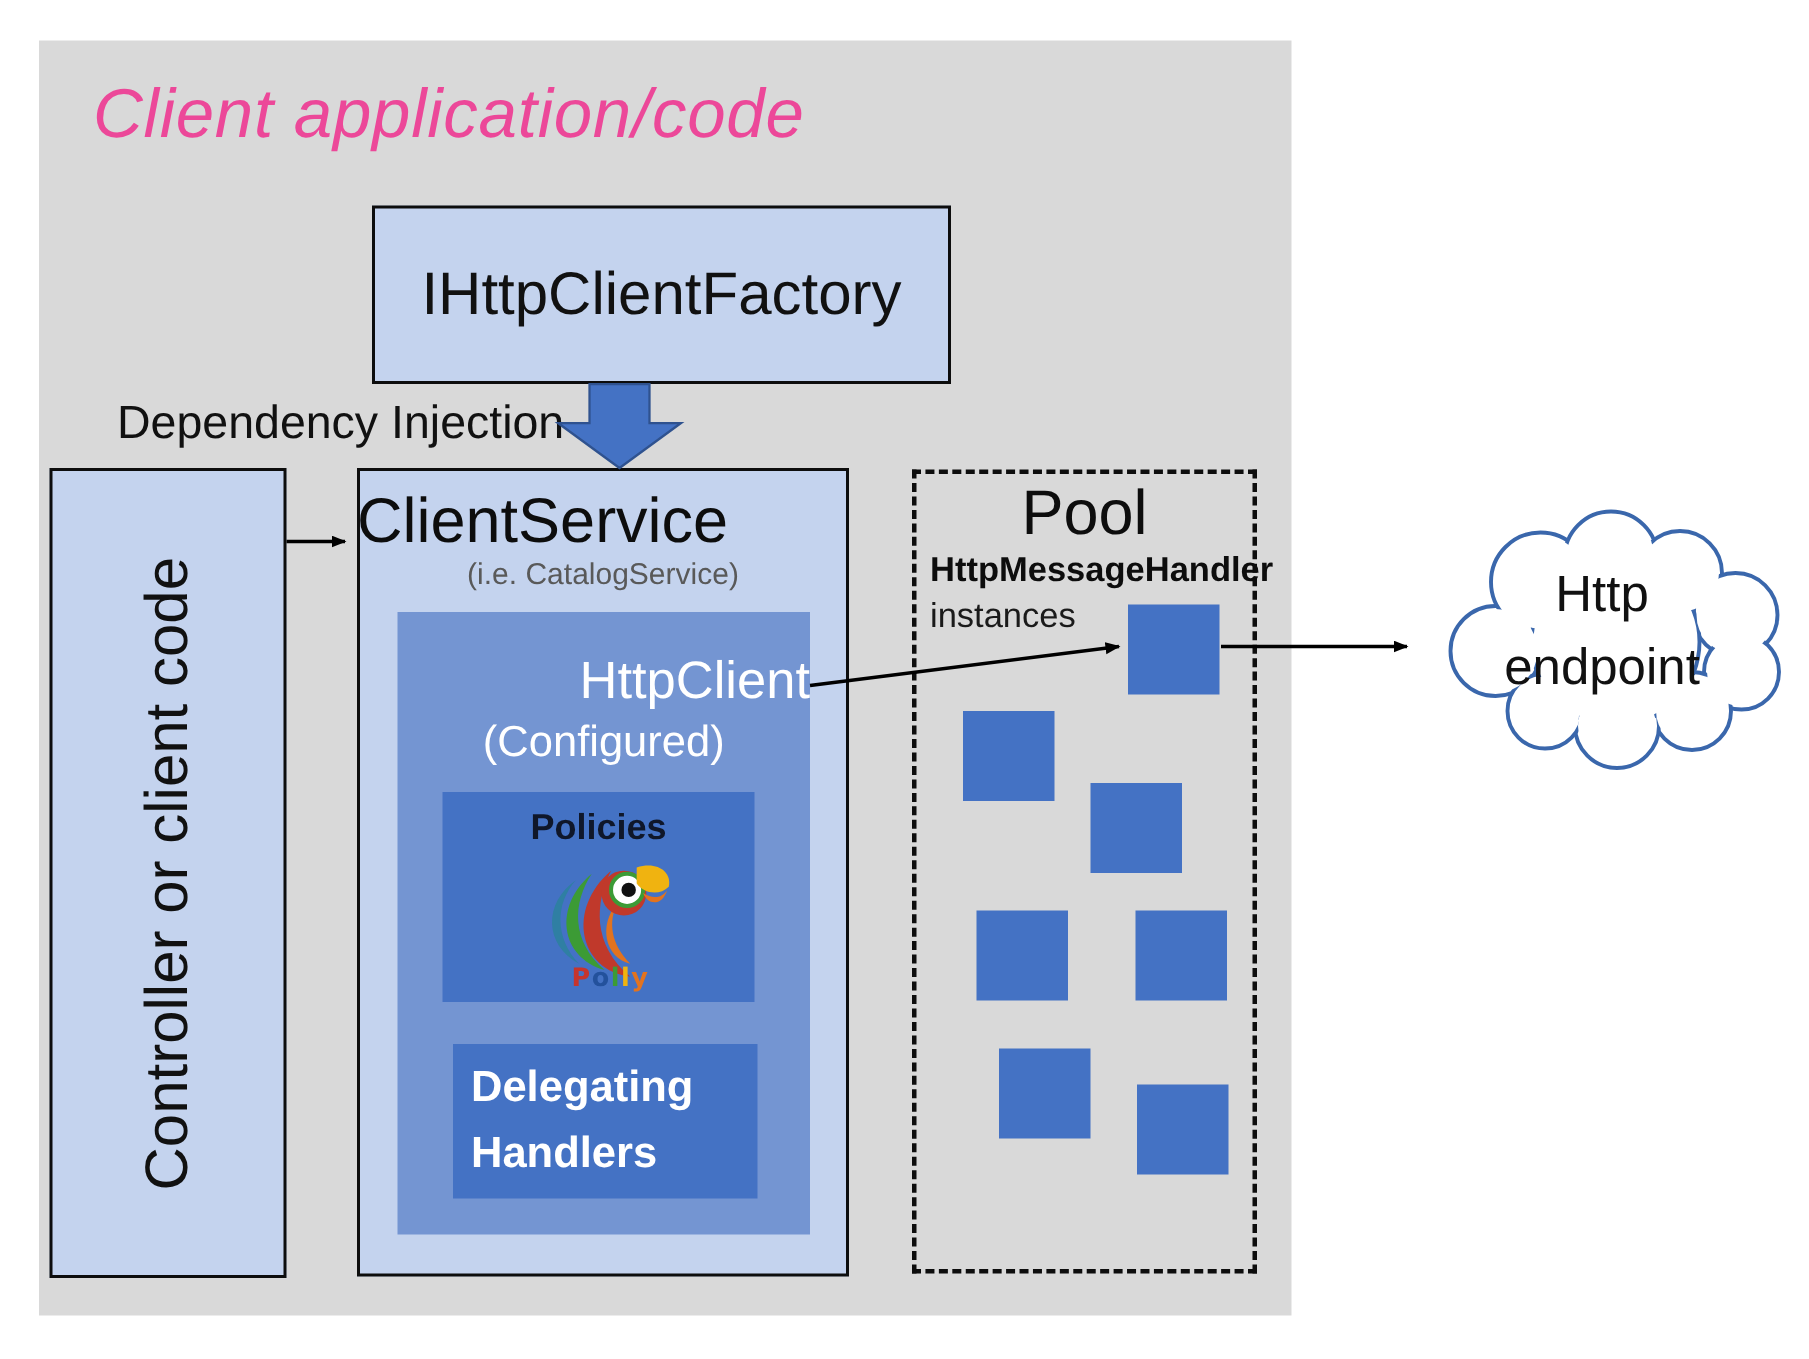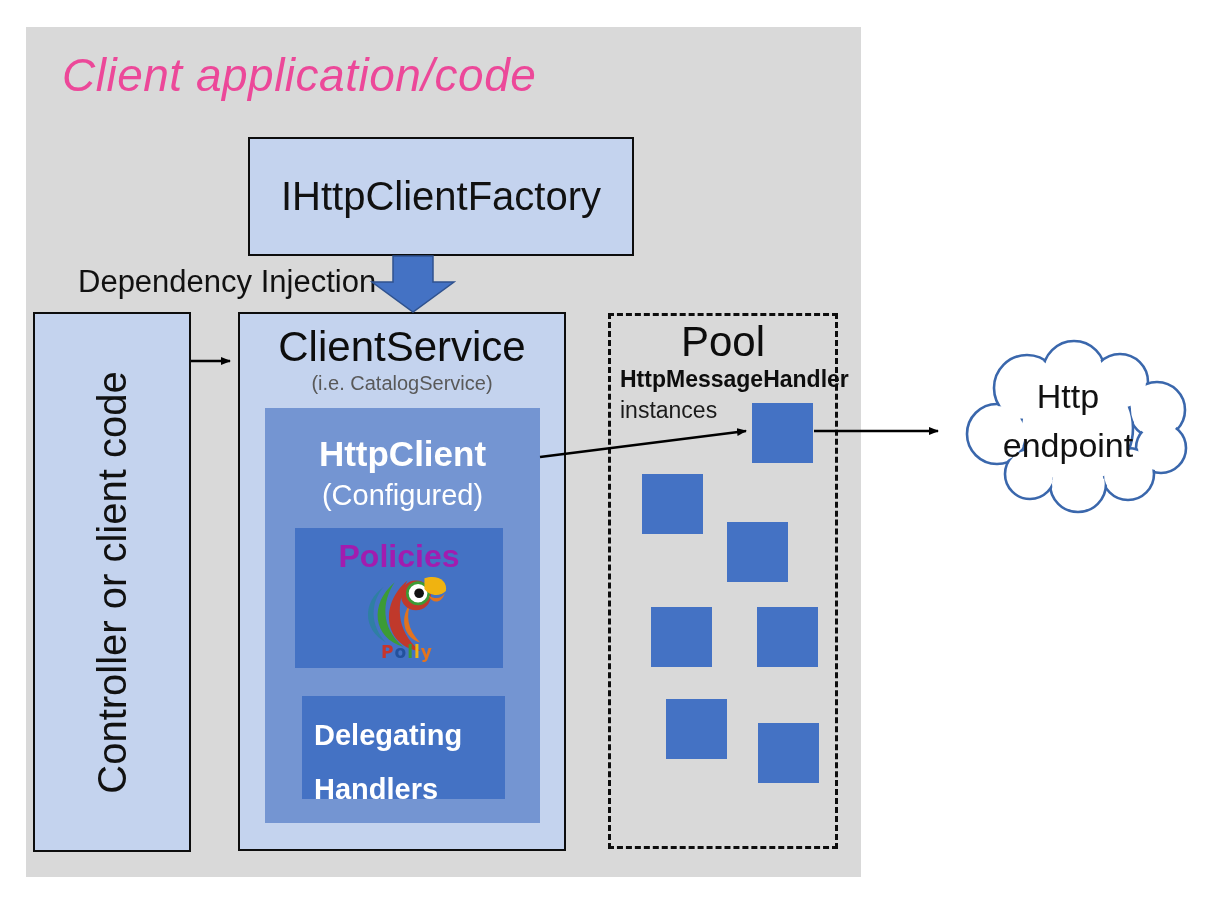--- a/index.html
+++ b/index.html
@@ -17,37 +17,37 @@
   .box-light{background:var(--box-light,#c4d3ee);border:2px solid #0d0d0d;box-sizing:border-box;}
   .factory-box{left:248px;top:137px;width:386px;height:119px;display:flex;align-items:center;justify-content:center;}
   .factory-label{font-size:40px;color:#111;white-space:nowrap;}
 
   .dep-injection{left:78px;top:264px;font-size:31px;color:#111;white-space:nowrap;}
 
   .controller-box{left:33px;top:312px;width:158px;height:540px;display:flex;align-items:center;justify-content:center;}
   .controller-label{transform:rotate(-90deg);white-space:nowrap;font-size:40px;color:#111;}
 
   .clientservice-box{left:238px;top:312px;width:328px;height:539px;}
-  .cs-title{left:238px;top:326px;width:328px;text-align:center;font-size:42px;color:#0d0d0d;line-height:1.0;}
+  .cs-title{left:238px;top:326px;width:328px;font-size:42px;color:#0d0d0d;line-height:1.0;}
   .cs-subtitle{left:238px;top:372px;width:328px;text-align:center;font-size:20px;color:var(--subtitle-gray,#595959);}
 
   
   .httpclient-box{left:265px;top:408px;width:275px;height:415px;background:var(--box-medium,#7495d2);}
-  .hc-title{left:265px;top:434px;width:275px;text-align:center;font-size:35px;font-weight:bold;color:#fff;}
+  .hc-title{left:265px;top:434px;width:275px;text-align:right;font-size:35px;font-weight:normal;color:#fff;}
   .hc-subtitle{left:265px;top:479px;width:275px;text-align:center;font-size:29px;color:#fff;}
 
   
   .box-dark{background:var(--box-dark,#4472c4);}
   .policies-box{left:295px;top:528px;width:208px;height:140px;}
-  .policies-label{left:295px;top:538px;width:208px;text-align:center;font-size:32px;font-weight:bold;color:#a21caf;}
+  .policies-label{left:295px;top:538px;width:208px;text-align:center;font-size:24px;font-weight:bold;color:#0f172a;}
   .polly{left:352px;top:574px;width:100px;height:92px;}
   .polly-word{left:295px;top:642px;width:160px;text-align:center;font-size:17px;font-weight:bold;letter-spacing:1px;font-family:"DejaVu Sans",sans-serif;margin-left:32px;}
 
   .delegating-box{left:302px;top:696px;width:203px;height:103px;padding:8px 0 0 12px;box-sizing:border-box;}
-  .dh-line{font-size:29px;font-weight:bold;color:#fff;line-height:1.5;white-space:nowrap;margin-top:10px;}
+  .dh-line{font-size:29px;font-weight:bold;color:#fff;line-height:1.5;white-space:nowrap;}
 
   
   .pool-box{left:608px;top:313px;width:230px;height:536px;border:3px dashed #0d0d0d;box-sizing:border-box;}
   .pool-title{left:608px;top:318px;width:230px;text-align:center;font-size:42px;color:#0d0d0d;}
   .pool-sub-bold{left:620px;top:366px;font-size:23px;font-weight:bold;color:#0d0d0d;white-space:nowrap;}
   .pool-sub{left:620px;top:397px;font-size:23px;color:#1a1a1a;white-space:nowrap;}
   .sq{position:absolute;width:61px;height:60px;background:var(--box-dark,#4472c4);}
   .sq1{left:752px;top:403px;}
   .sq2{left:642px;top:474px;}
   .sq3{left:727px;top:522px;}

